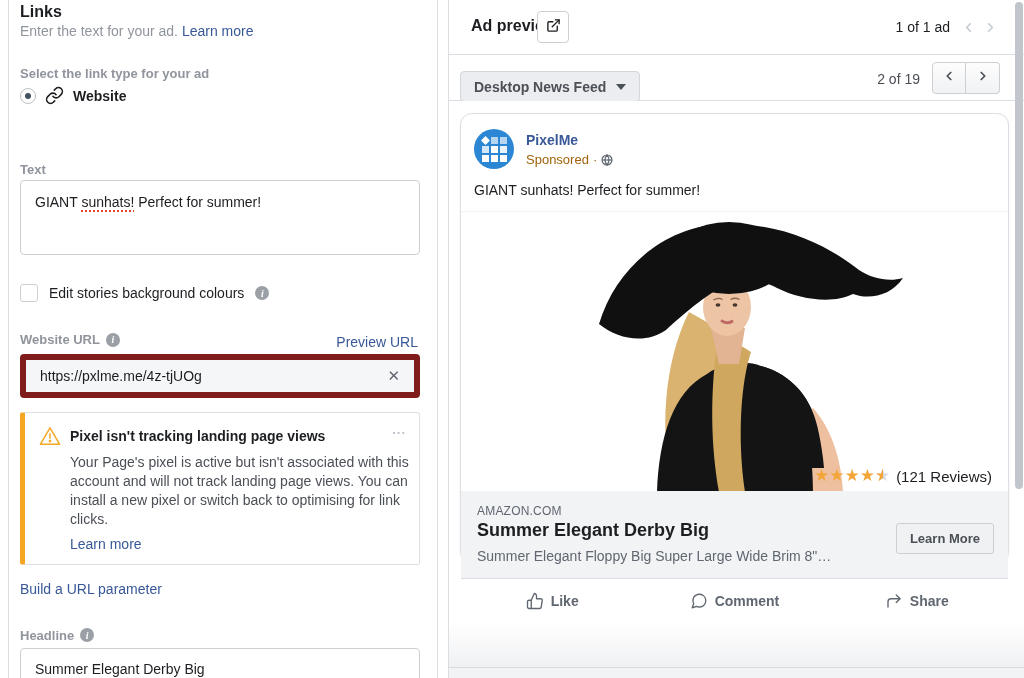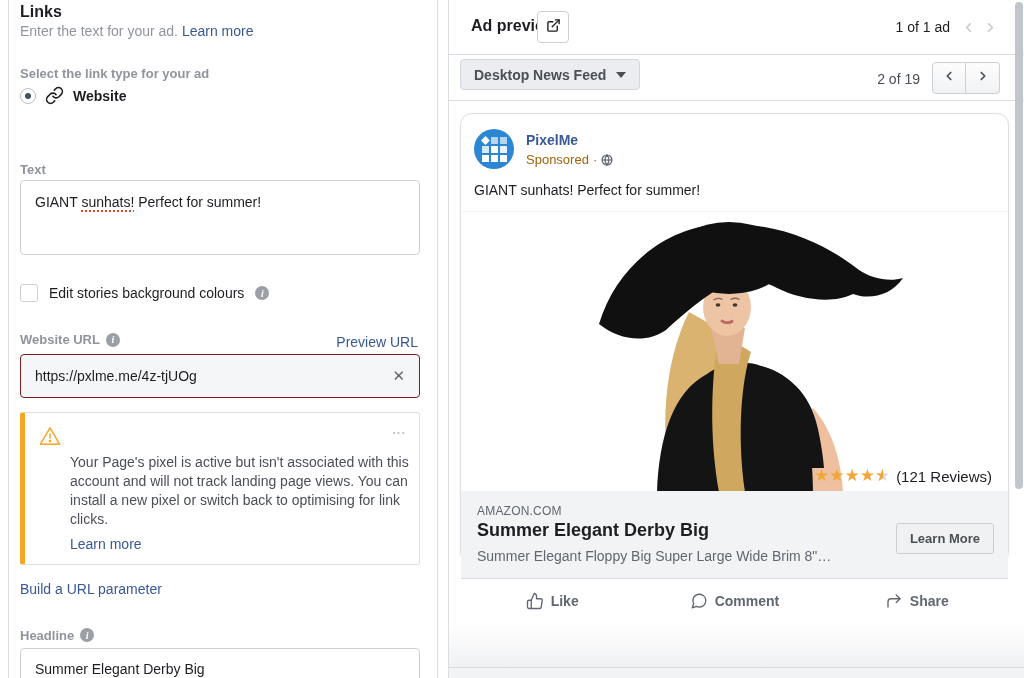--- a/index.html
+++ b/index.html
@@ -21,21 +21,21 @@
   .radio.on { border-color:#bcc0c4; }
   .radio.on::after { content:""; position:absolute; left:4px; top:4px; width:6px; height:6px; border-radius:50%; background:#44515e; }
   .radio-row { display:flex; align-items:center; gap:9px; font-size:14px; font-weight:bold; }
   .radio-row .opt-icon { display:flex; align-items:center; }
   .textarea { border:1px solid #ccd0d5; border-radius:4px; background:#fff; font-size:14px; padding:12px 14px; line-height:18px; }
   .misspell { text-decoration:underline; text-decoration-style:dotted; text-decoration-color:#e0442d; text-decoration-thickness:2px; text-underline-offset:3px; }
   .checkbox { width:18px; height:18px; border:1px solid #ccd0d5; border-radius:3px; background:#fff; display:inline-block; }
   .info-icon { display:inline-flex; width:14px; height:14px; border-radius:50%; background:#9aa0a6;
     color:#fff; font-size:10px; font-weight:bold; align-items:center; justify-content:center;
     font-family:"Liberation Serif", serif; font-style:italic; }
-  .url-input { background:#f5f6f7; border:1px solid #7f1d1d; border-radius:4px; display:flex; align-items:center; padding:0 14px; font-size:14px; color:#1c1e21; }
+  .url-input { background:#f5f6f7; border:6px solid #7f1d1d; border-radius:4px; display:flex; align-items:center; padding:0 14px; font-size:14px; color:#1c1e21; }
   .clear-x { margin-left:auto; color:#606770; font-size:15px; cursor:pointer; }
   .warn-box { border:1px solid #dddfe2; border-left:5px solid #f5a623; border-radius:3px; background:#fff; }
   .warn-title { font-size:14px; font-weight:bold; color:#1c1e21; }
   .warn-body { font-size:14px; color:#4b4f56; line-height:19px; }
   .dots { color:#bec3c9; font-weight:bold; letter-spacing:1px; font-size:13px; }
   .field { border:1px solid #ccd0d5; border-radius:4px; background:#fff; font-size:14px; display:flex; align-items:center; padding:0 14px; }
 
   
   .right-panel { position:absolute; left:448px; top:0; width:576px; height:678px; border-left:1px solid #dadde1; background:#fff; }
   .rp-header { position:absolute; top:0; left:0; right:0; height:55px; border-bottom:1px solid #dadde1; background:#fff; }
@@ -139,20 +139,21 @@
     </div>
 
     <div class="abs warn-box" style="left:11px; top:412px; width:400px; height:153px;">
       <span class="abs" style="left:14px; top:13px;">
         <svg width="22" height="20" viewBox="0 0 24 22" fill="none" stroke="#f5a623" stroke-width="1.6" stroke-linecap="round" stroke-linejoin="round">
             <path d="M12 2 22.5 20h-21z"></path>
             <line x1="12" y1="8.5" x2="12" y2="13.5"></line>
             <circle cx="12" cy="16.6" r="0.7" fill="#f5a623"></circle>
           </svg>
       </span>
+      <div class="abs warn-title" style="left:45px; top:15px;">Pixel isn't tracking landing page views</div>
       <div class="abs dots" style="right:13px; top:9px;">...</div>
       <div class="abs warn-body" style="left:45px; top:40px; width:344px;">Your Page's pixel is active but isn't associated with this account and will not track landing page views. You can install a new pixel or switch back to optimising for link clicks.</div>
       <div class="abs blue" style="left:45px; top:123px; font-size:14px;">Learn more</div>
     </div>
 
     <div class="abs blue" style="left:11px; top:581px; font-size:14px;">Build a URL parameter</div>
 
     <div class="abs" style="left:11px; top:628px; display:flex; gap:6px;">
       <span class="lbl">Headline</span>
       <span class="info-icon">i</span>
@@ -182,21 +183,21 @@
           </svg>
       </span>
       <span class="abs chev" style="right:26px; top:20px;">
         <svg width="15" height="15" viewBox="0 0 24 24" fill="none" stroke="currentColor" stroke-width="2.6" stroke-linecap="round" stroke-linejoin="round">
             <polyline points="9 18 15 12 9 6"></polyline>
           </svg>
       </span>
     </div>
 
     <div class="rp-toolbar">
-      <div class="abs dd-btn" style="left:11px; top:4px;text-align:center;">
+      <div class="abs dd-btn" style="left:11px; top:16px;text-align:center;">
         <span>Desktop News Feed</span>
         <span class="caret"></span>
       </div>
       <div class="abs pagecount" style="right:104px; top:16px;">2 of 19</div>
       <div class="abs nav-group" style="right:24px; top:7px;">
         <div class="nav-btn">
           <span><svg width="14" height="14" viewBox="0 0 24 24" fill="none" stroke="currentColor" stroke-width="3" stroke-linecap="round" stroke-linejoin="round">
                 <polyline points="15 18 9 12 15 6"></polyline>
               </svg></span>
         </div>

